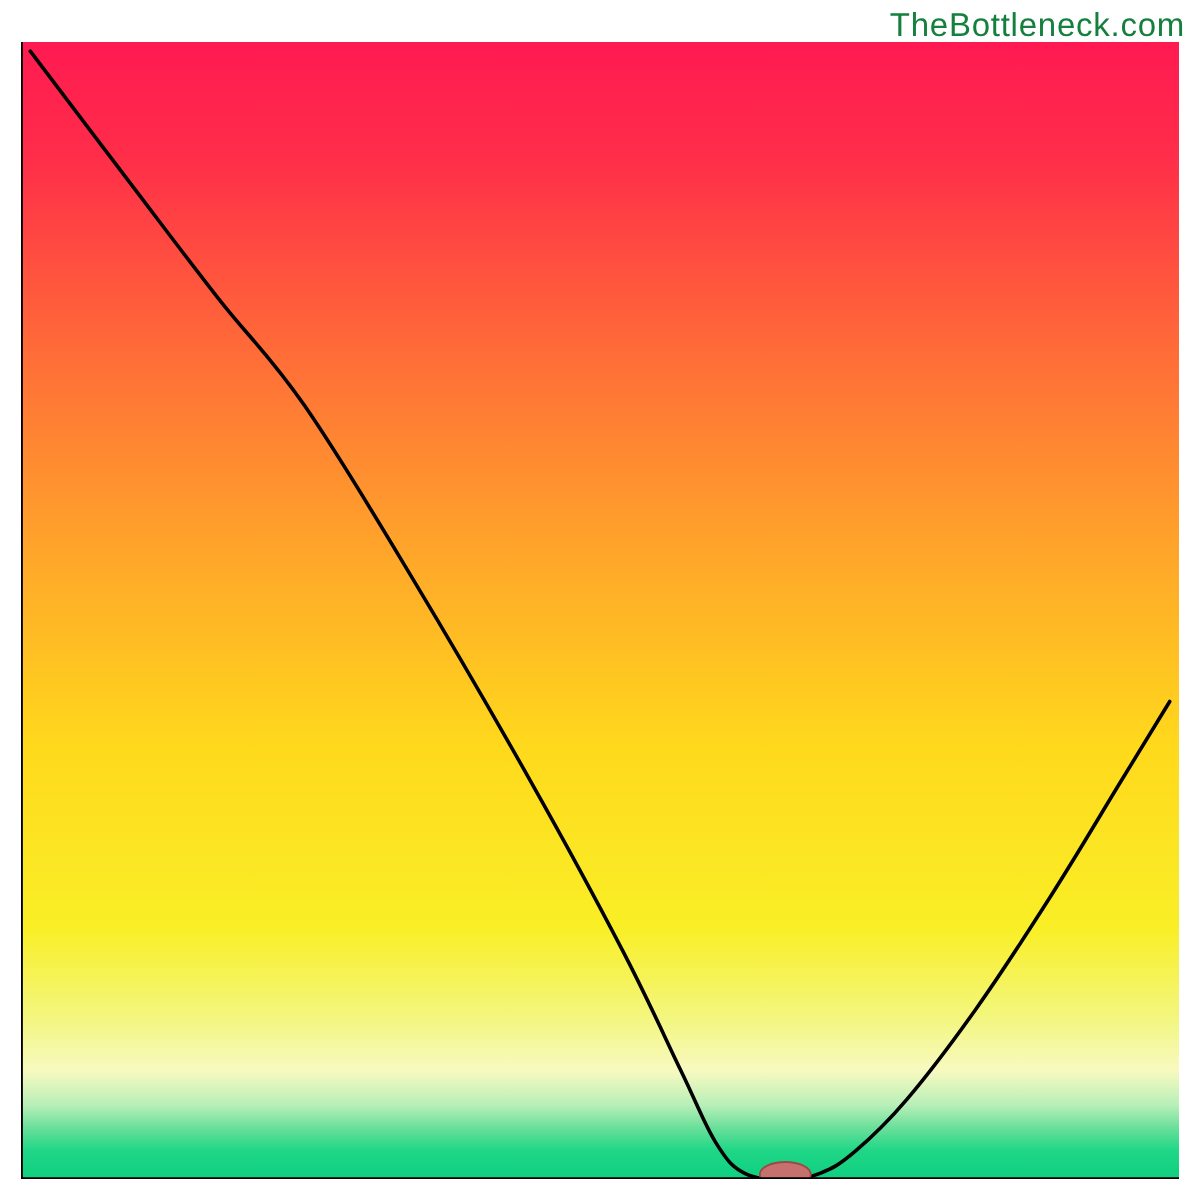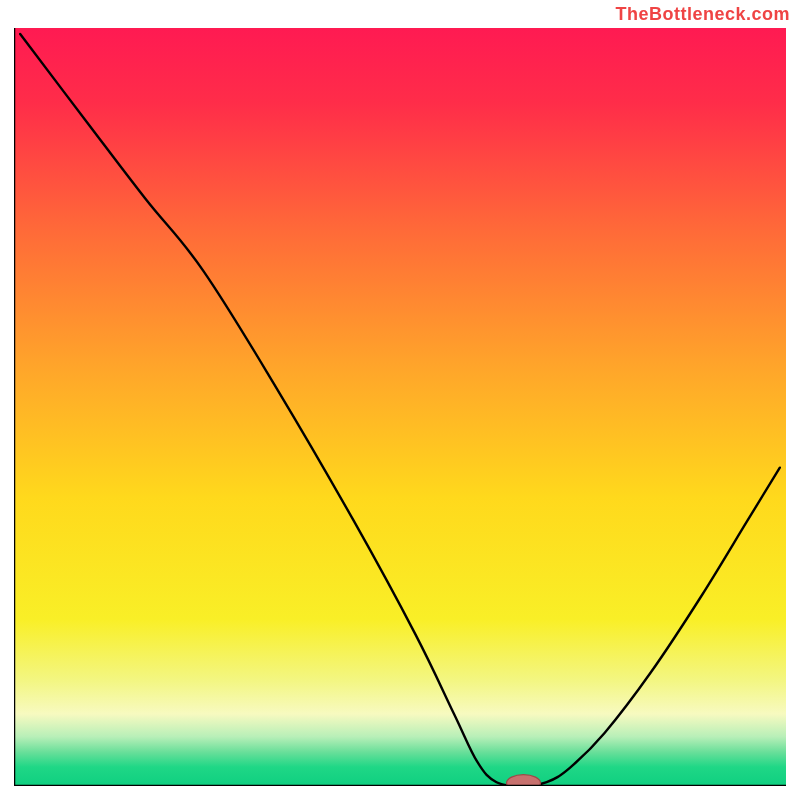--- a/index.html
+++ b/index.html
@@ -13,23 +13,23 @@
   }
   .stage {
     position: relative;
     width: 800px;
     height: 800px;
   }
   .watermark {
     position: absolute;
     top: 4px;
     right: 10px;
-    color: #ef4444;
-    font-size: 18px;
-    font-weight: 700;
+    color: #15803d;
+    font-size: 22px;
+    font-weight: 400;
     letter-spacing: 0.5px;
     z-index: 50;
   }
   .plot {
     position: absolute;
     left: 14px;
     top: 28px;
     width: 772px;
     height: 758px;
   }

